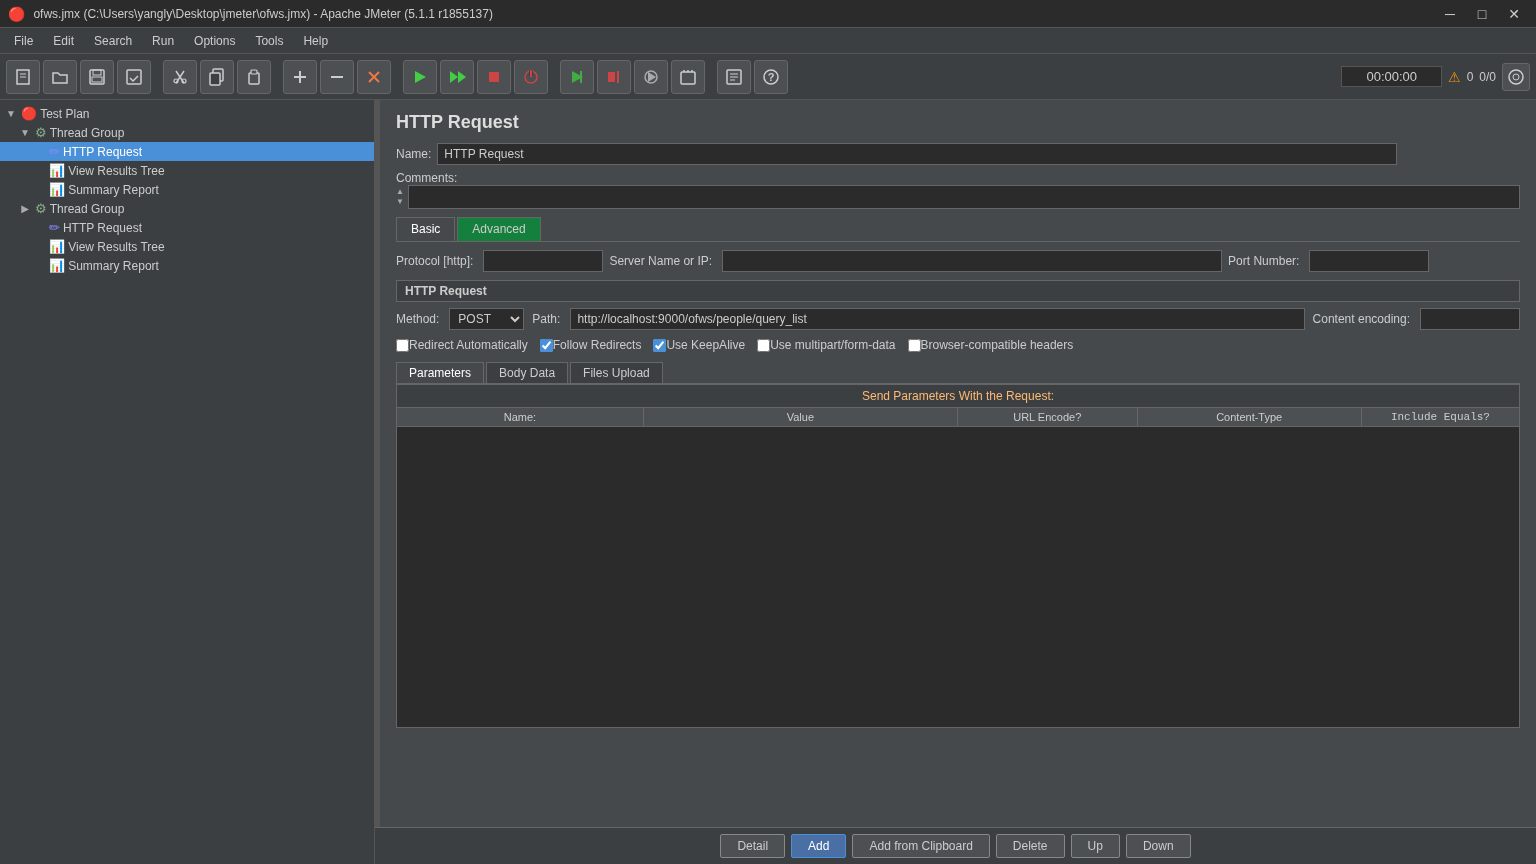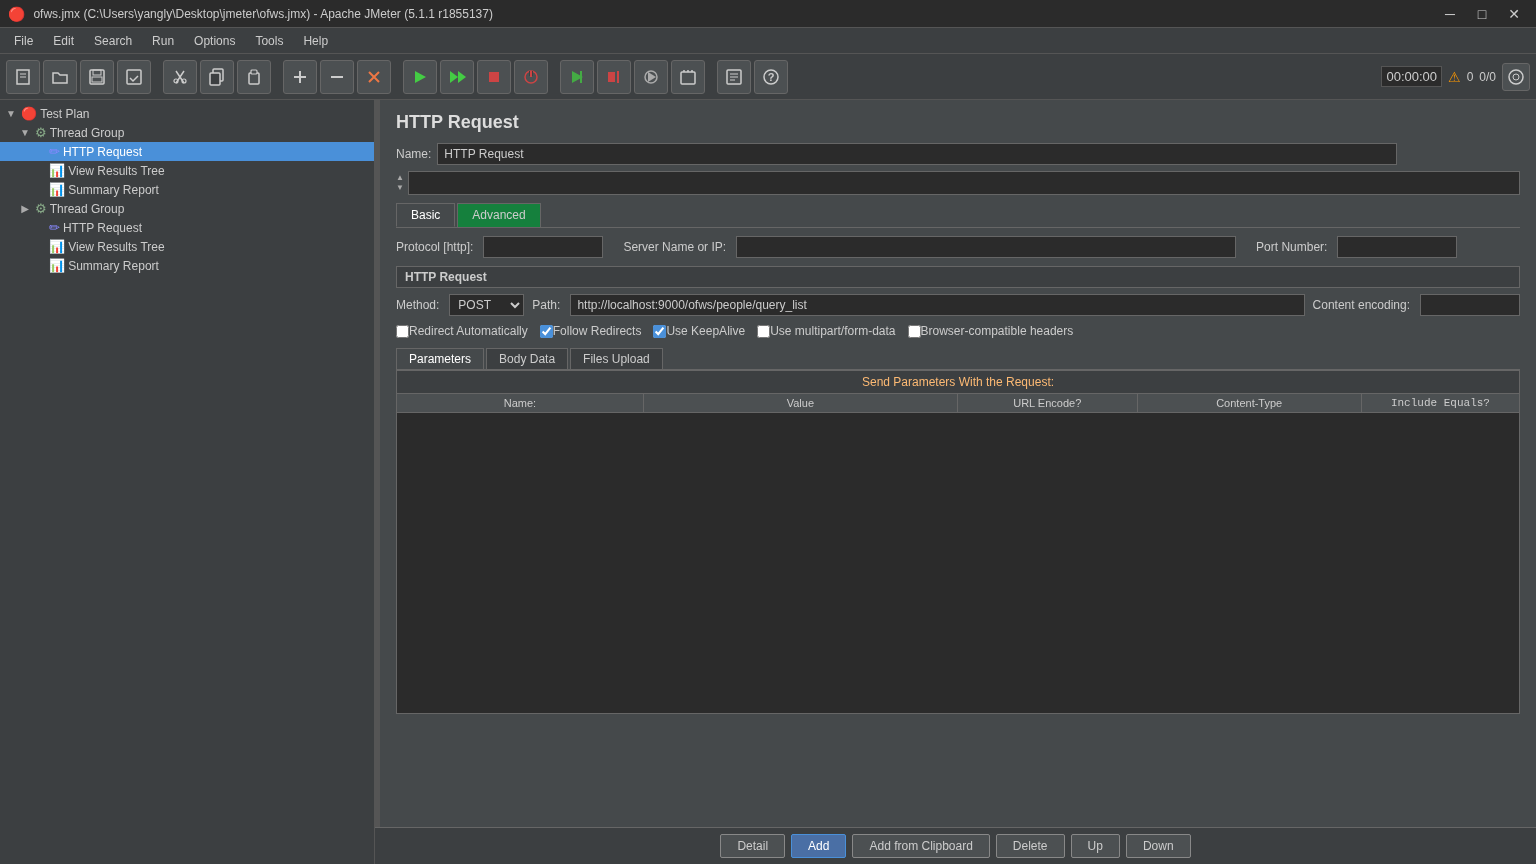--- a/index.html
+++ b/index.html
@@ -64,21 +64,21 @@
       margin-left: auto;
       display: flex;
       align-items: center;
       gap: 6px;
       color: #ccc;
       font-size: 12px;
     }
     .toolbar-timer {
       background: #2b2b2b;
       border: 1px solid #555;
-      padding: 2px 4px;
+      padding: 2px 24px;
       font-size: 13px;
       color: #ccc;
     }
 
     
     #main {
       display: flex;
       height: calc(864px - 28px - 26px - 46px);
     }
 
@@ -186,21 +186,21 @@
       color: #ccc;
       margin-bottom: 6px;
       font-weight: bold;
     }
 
     
     .web-server-row {
       display: flex;
       align-items: center;
       margin-bottom: 8px;
-      gap: 20px;
+      gap: 6px;
     }
     .field-group {
       display: flex;
       align-items: center;
       gap: 4px;
     }
 
     
     .http-request-row {
       display: flex;
@@ -549,20 +549,21 @@
   <div id="content" style="padding-bottom: 50px;">
 
     <div class="panel-title">HTTP Request</div>
 
     <div class="form-row">
       <span class="form-label">Name:</span>
       <input class="form-input form-input-wide" type="text" value="HTTP Request" style="">
     </div>
 
     <div class="comments-area">
+      <div class="form-label">Comments:</div>
       <div style="display:flex;align-items:center;gap:4px;margin-bottom:2px;">
         <div style="display:flex;flex-direction:column;">
           <span style="font-size:8px;color:#aaa;cursor:pointer;line-height:10px;">▲</span>
           <span style="font-size:8px;color:#aaa;cursor:pointer;line-height:10px;">▼</span>
         </div>
         <div style="flex:1;height:24px;background:#2b2b2b;border:1px solid #666;"></div>
       </div>
     </div>
 
     <div class="tabs-bar">

